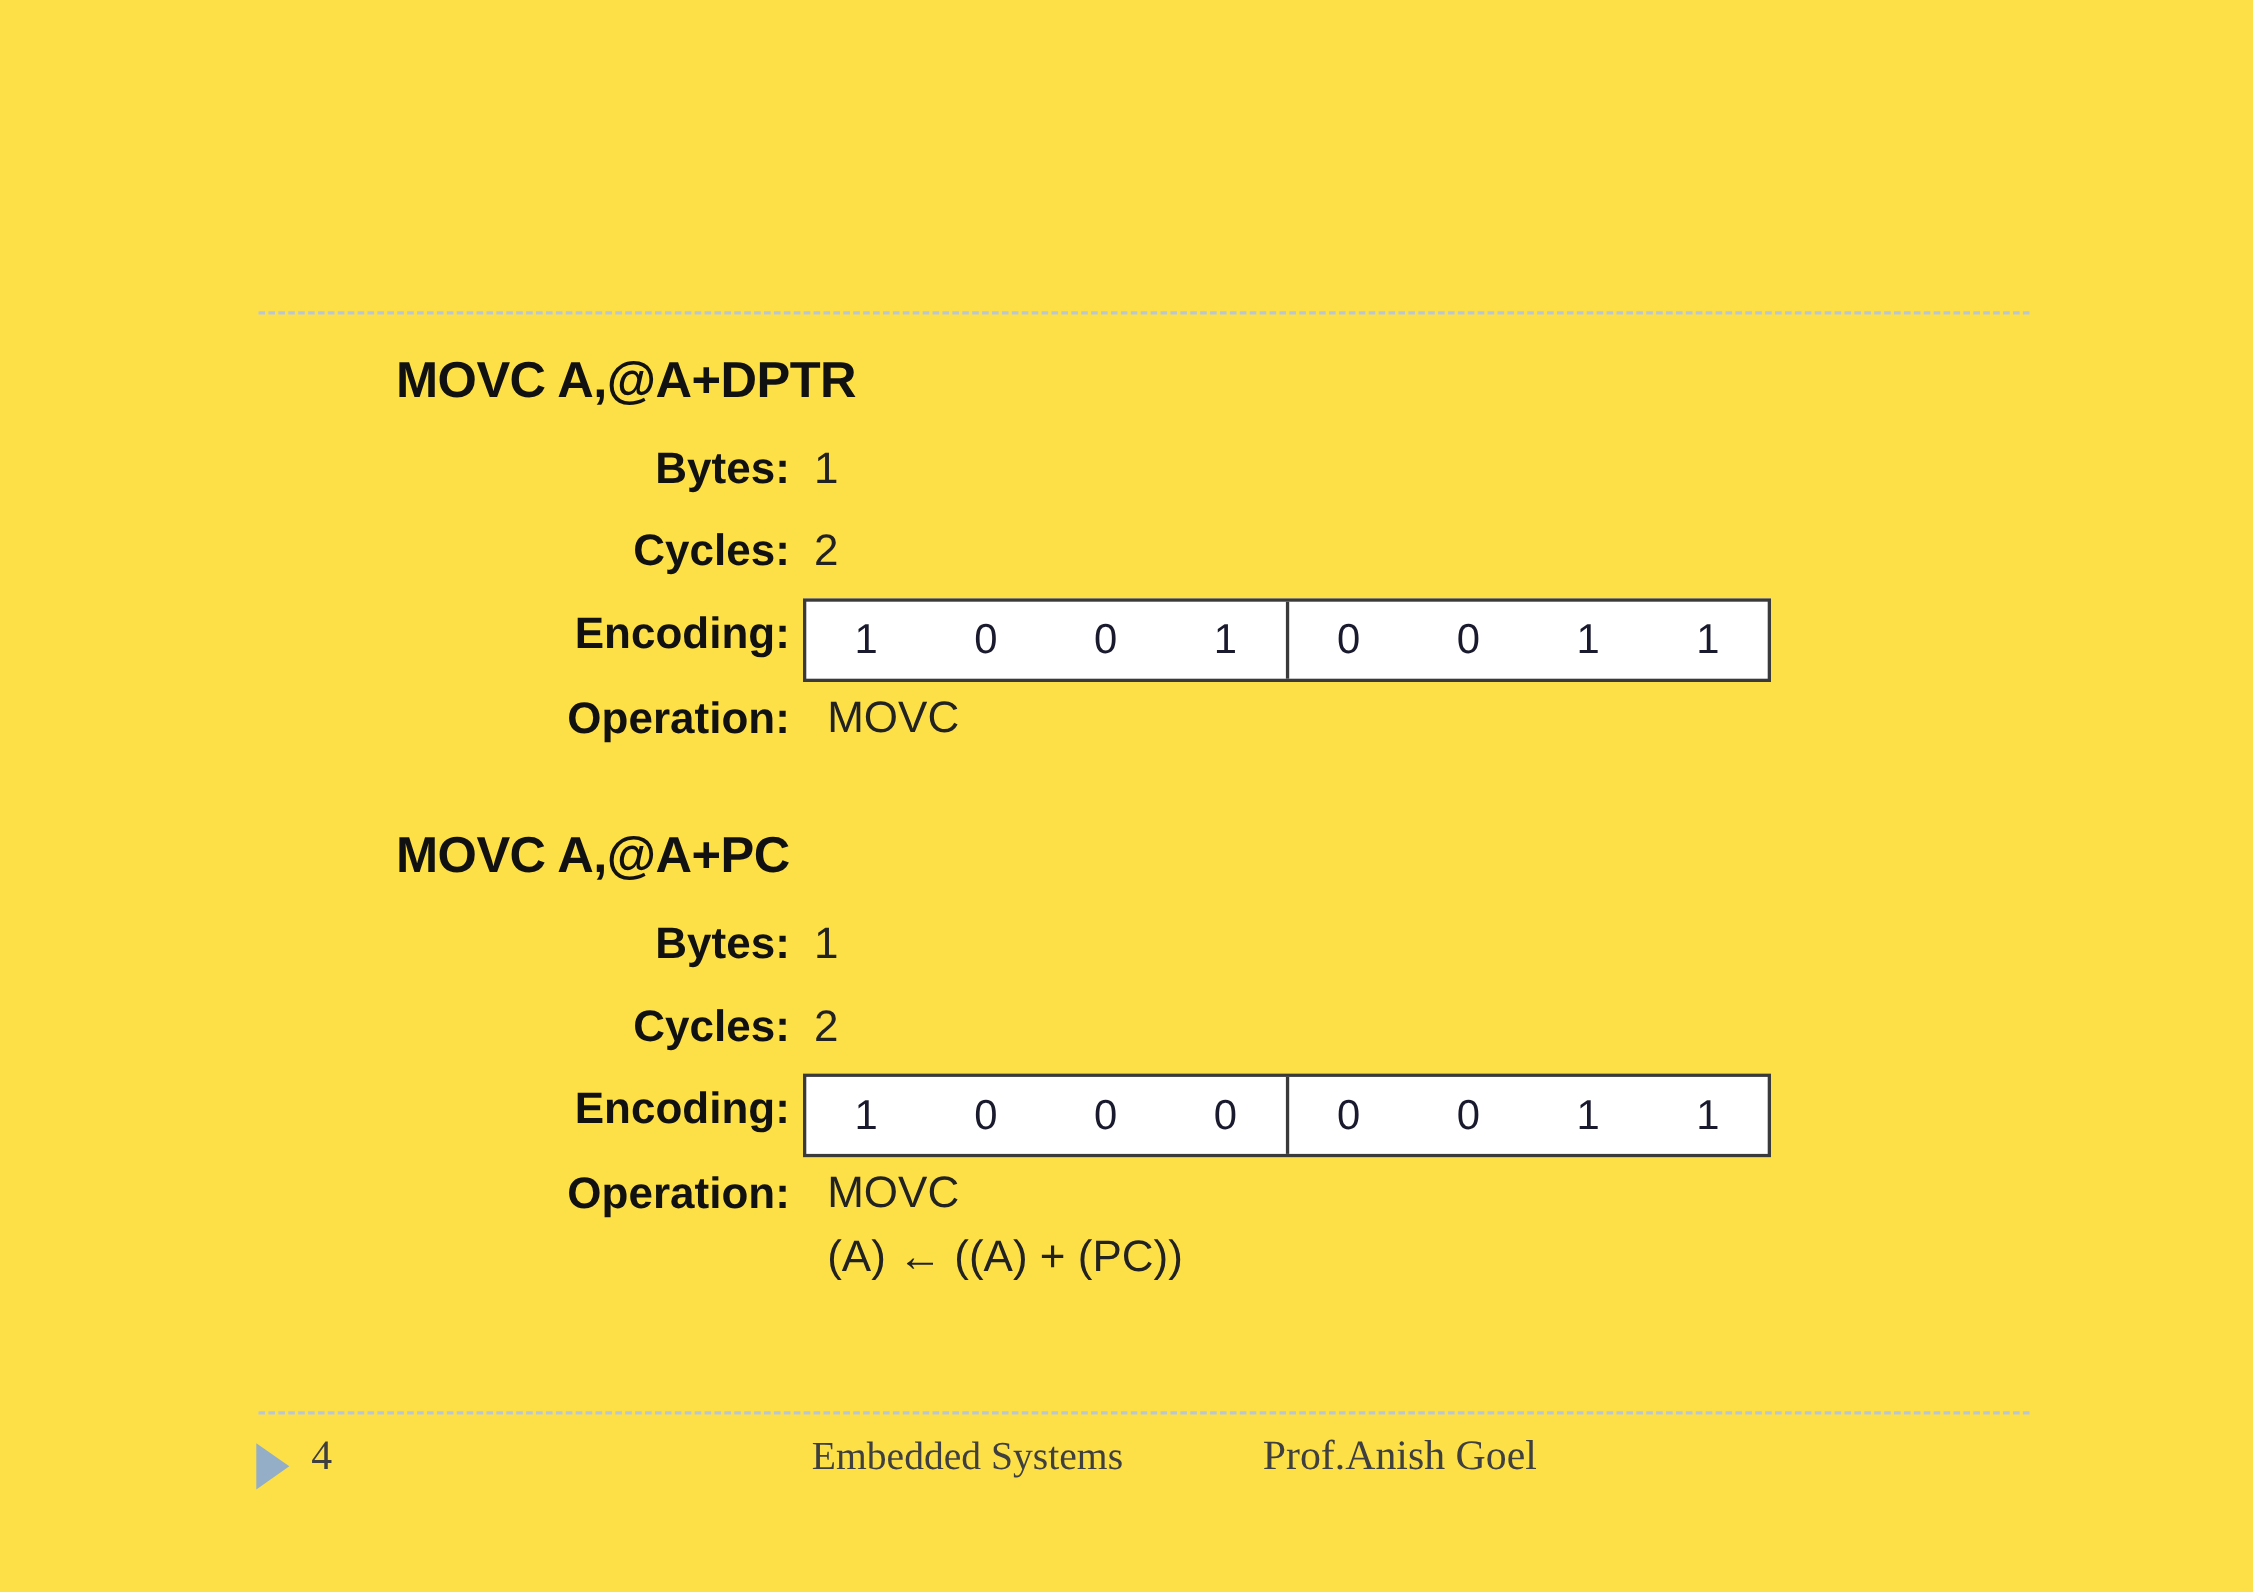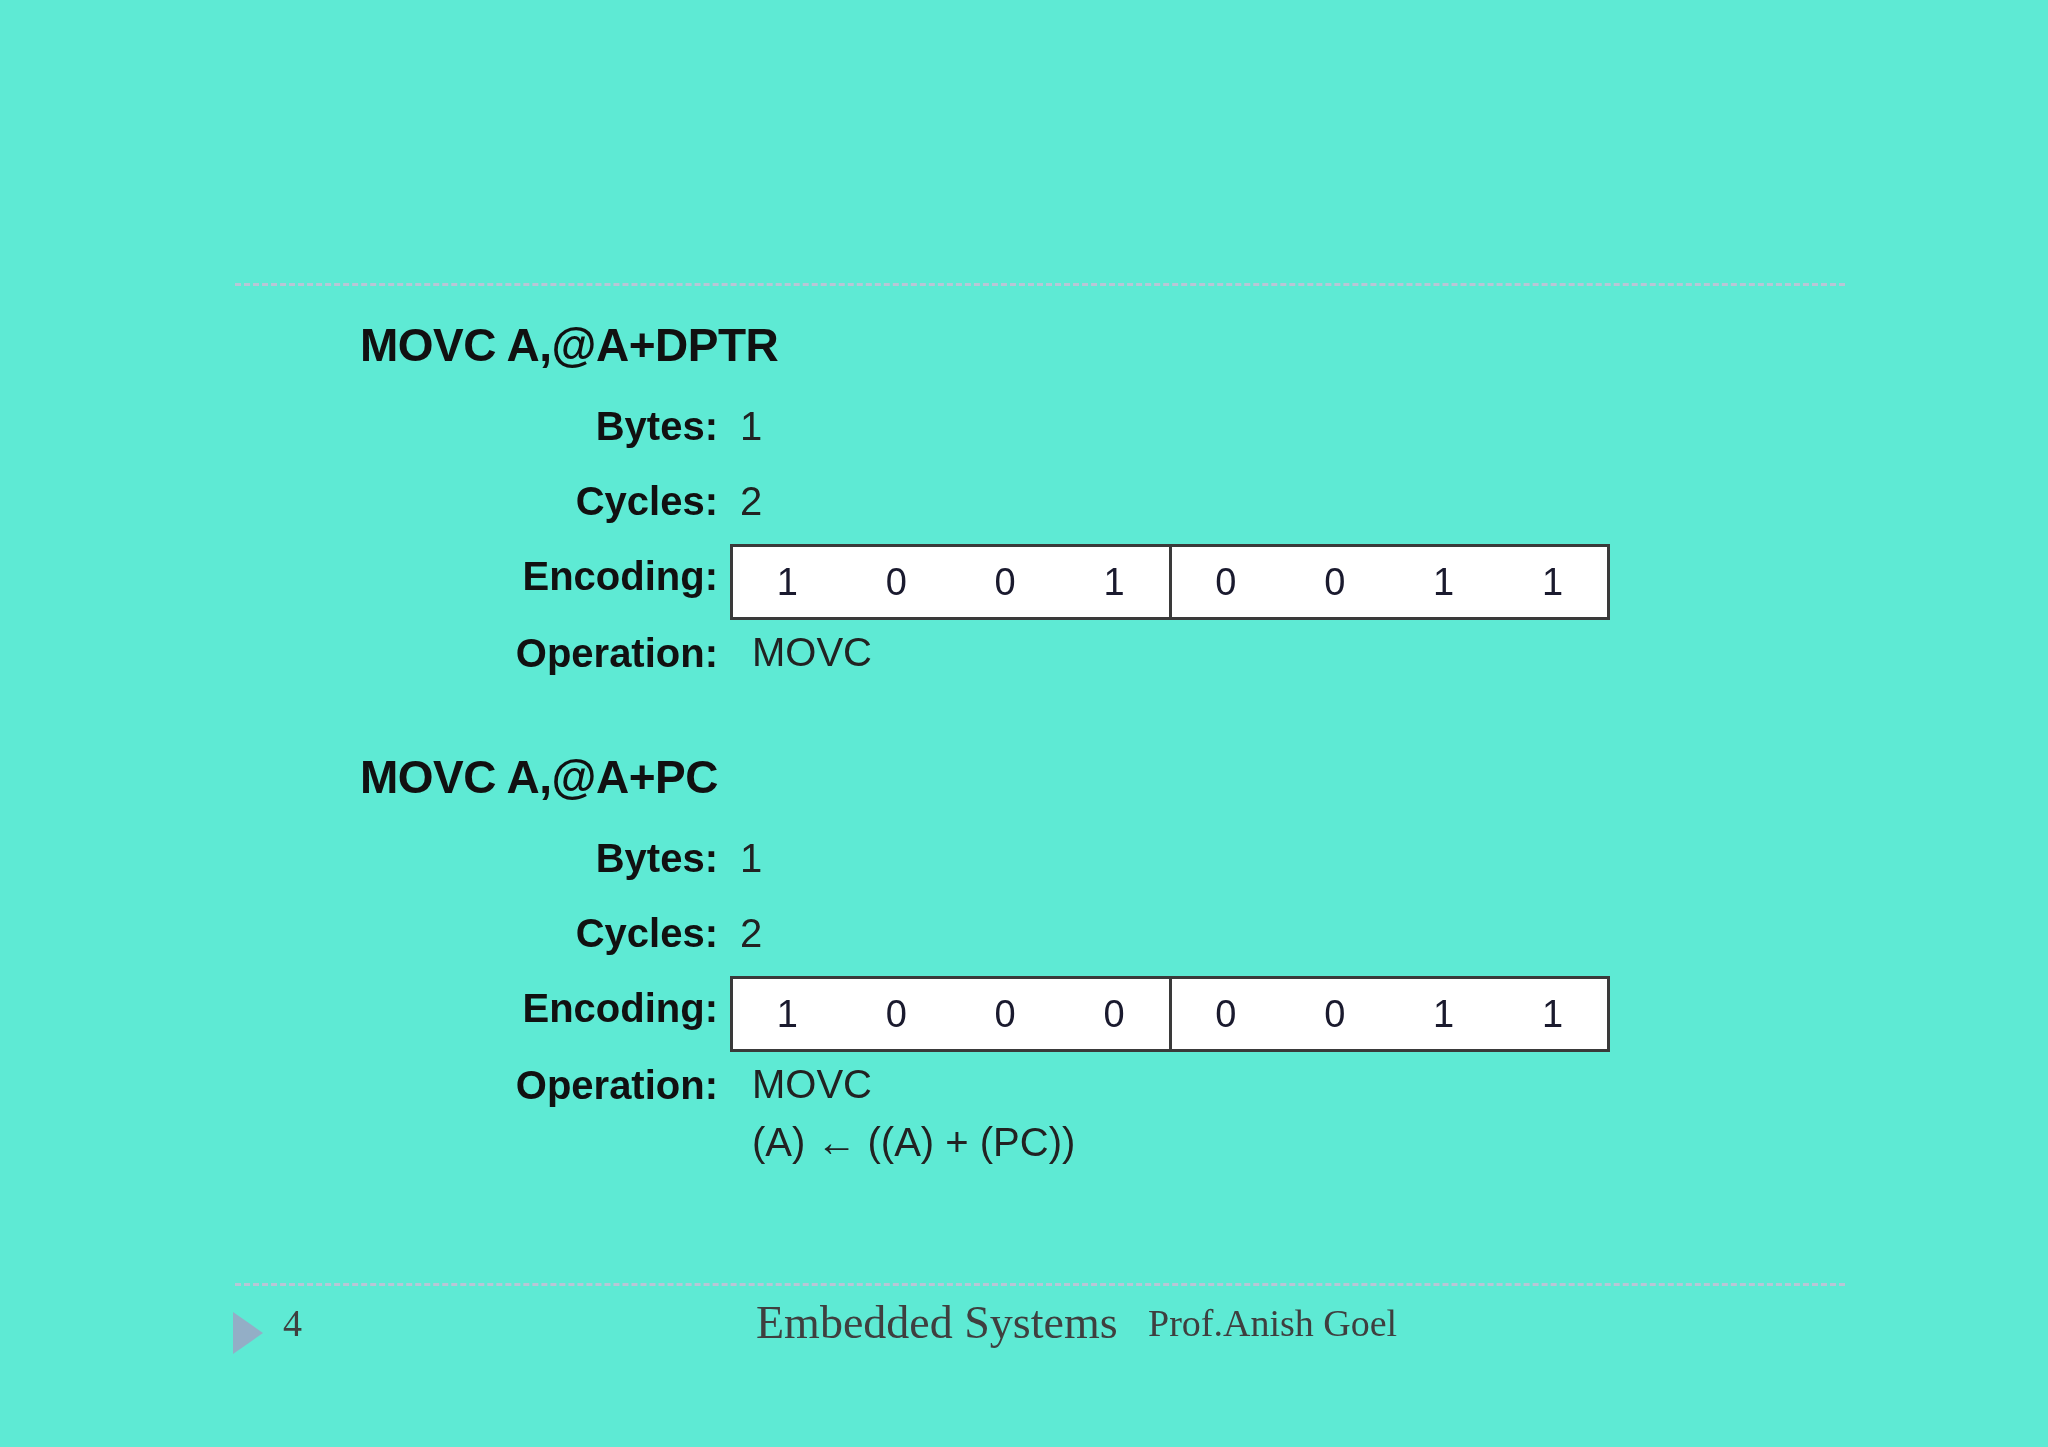--- a/index.html
+++ b/index.html
@@ -5,21 +5,21 @@
   html, body {
     margin: 0;
     padding: 0;
     background: #ffffff;
   }
 
   .slide {
     position: relative;
     width: 2048px;
     height: 1447px;
-    background: #5eead4;
+    background: #fde047;
     overflow: hidden;
     font-family: "Liberation Sans", sans-serif;
   }
 
   
   .rule {
     position: absolute;
     left: 235px;
     width: 1610px;
     height: 0;
@@ -143,24 +143,24 @@
     position: absolute;
     left: 283px;
     top: 0;
     font-family: "Liberation Serif", serif;
     font-size: 38px;
     color: #3f3f3f;
     line-height: 46px;
   }
   .footer-course {
     position: absolute;
-    left: 756px;
+    left: 738px;
     top: 0;
     font-family: "Liberation Serif", serif;
-    font-size: 46px;
+    font-size: 36px;
     color: #3f3f3f;
     line-height: 46px;
     white-space: nowrap;
   }
   .footer-author {
     position: absolute;
     left: 1148px;
     top: 0;
     font-family: "Liberation Serif", serif;
     font-size: 38px;

